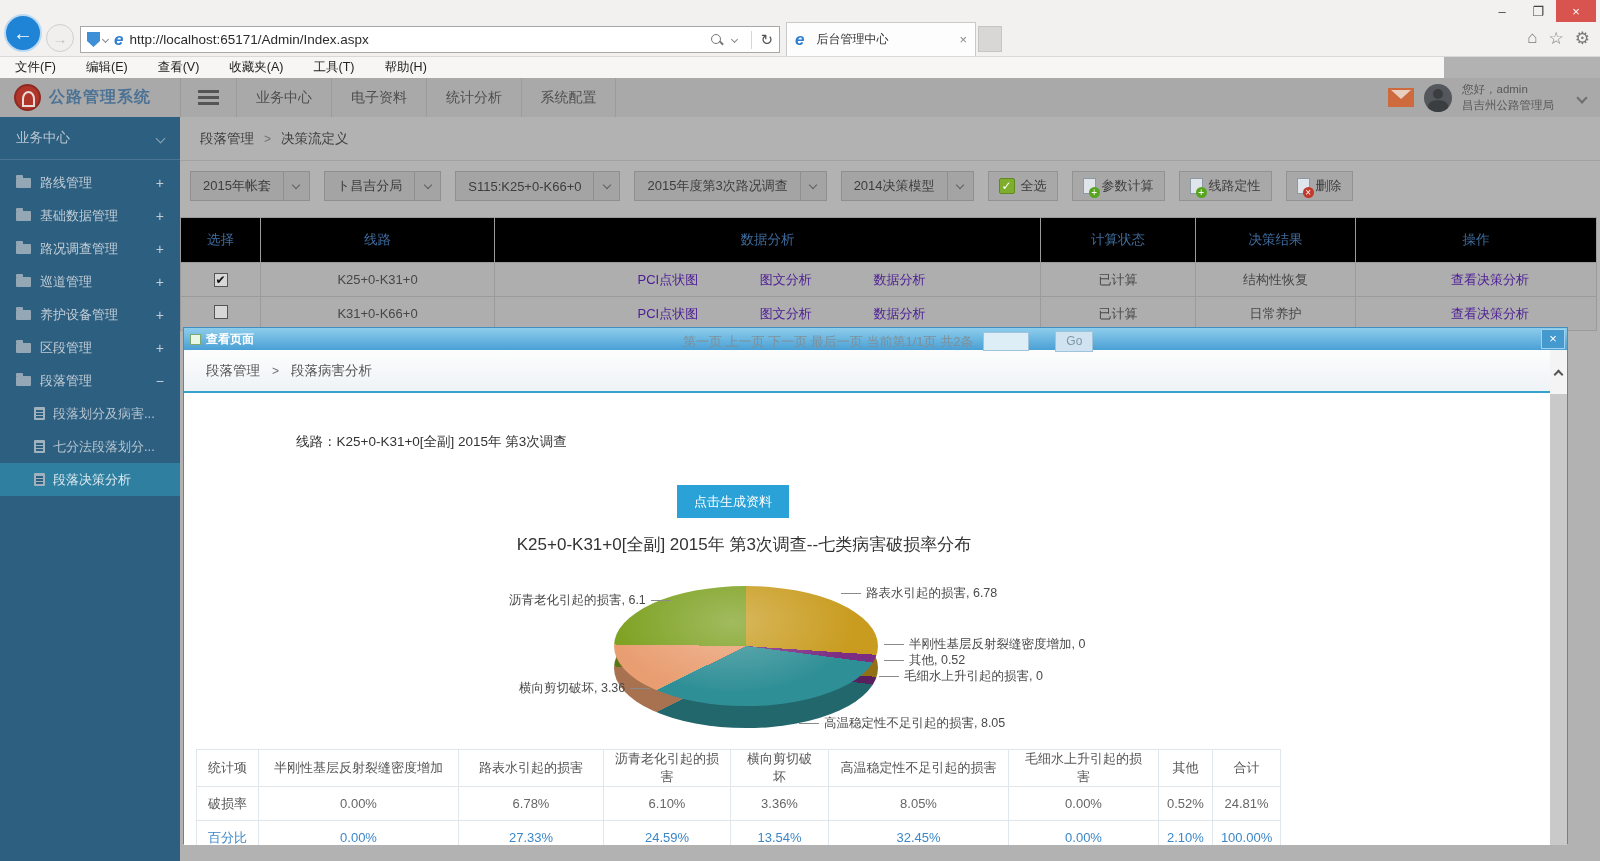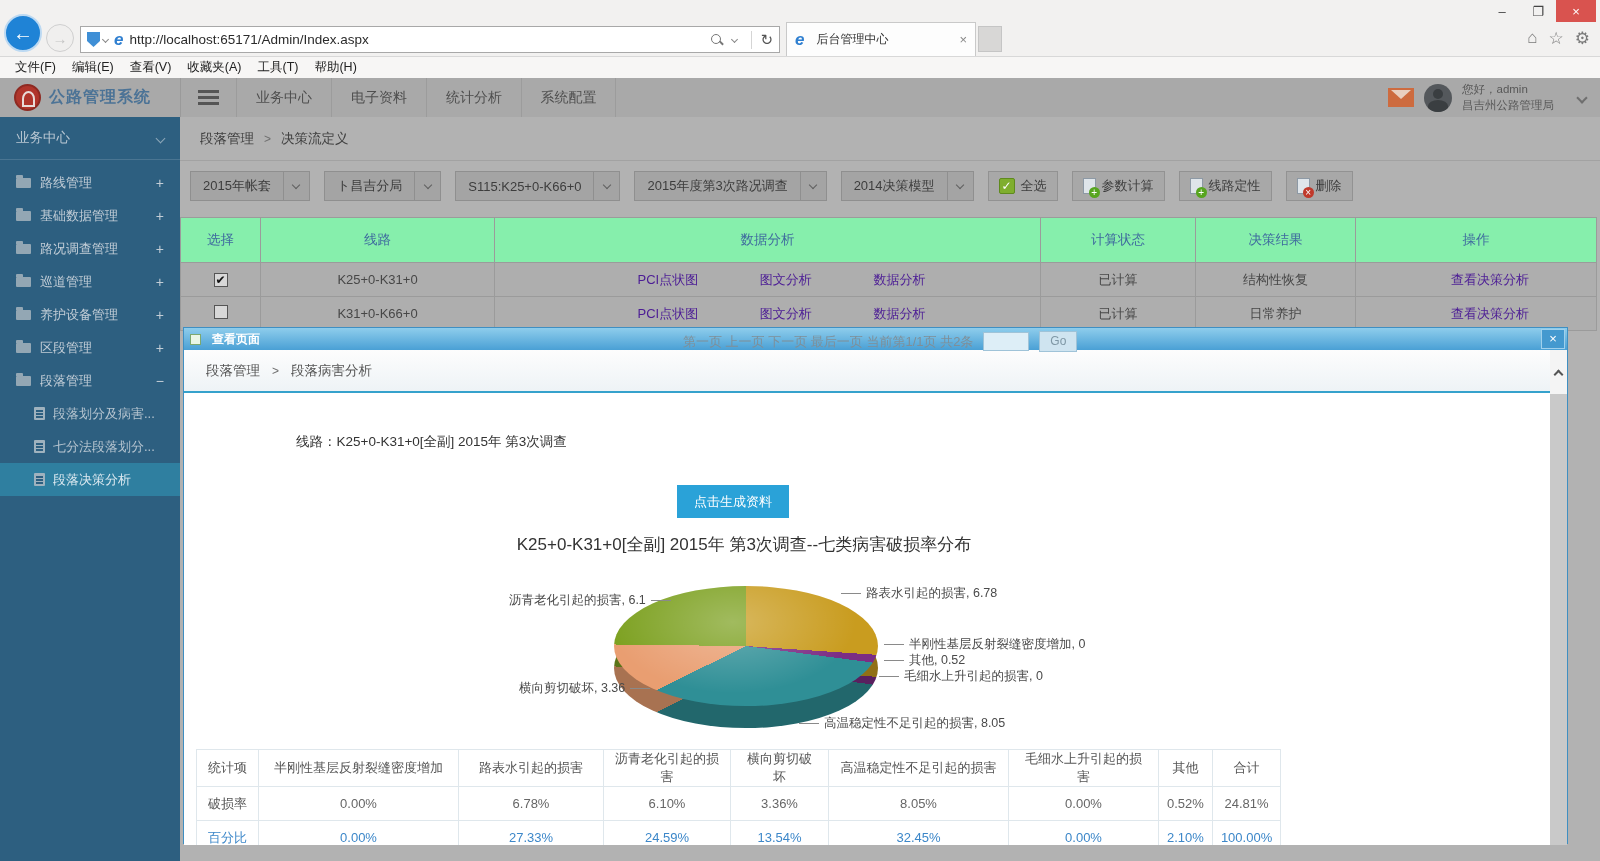--- a/index.html
+++ b/index.html
@@ -23,21 +23,21 @@
   .mag { position:relative; width:12px; height:12px; }
   .mag::before { content:""; position:absolute; left:0; top:0; width:8px; height:8px; border:1.5px solid #777; border-radius:50%; }
   .mag::after { content:""; position:absolute; left:8px; top:8px; width:5px; height:1.5px; background:#777; transform:rotate(45deg); }
   .refresh { font-size:15px; color:#555; }
   .vsep { width:1px; height:18px; background:#d5d5d5; }
   .tab { position:absolute; left:786px; top:0px; width:190px; height:34px; background:#fdfdfd; border:1px solid #c9c9c9; border-bottom:none; display:flex; align-items:center; padding:0 8px; gap:6px; }
   .tab-title { font-size:12px; color:#333; flex:1; }
   .tab-close { color:#888; font-size:13px; }
   .newtab { position:absolute; left:978px; top:4px; width:24px; height:26px; background:#d8d7d6; border:1px solid #c5c5c5; }
   .browser-icons { position:absolute; right:10px; top:6px; display:flex; gap:11px; color:#7a7a7a; font-size:17px; }
-  .menubar { position:absolute; left:0; top:57px; width:1600px; height:21px; background:#f7f6f5; display:flex; align-items:center; padding-left:8px; gap:2px; }
+  .menubar { position:absolute; left:0; top:57px; width:1444px; height:21px; background:#f7f6f5; display:flex; align-items:center; padding-left:8px; gap:16px; }
   .menubar span { font-size:12.5px; color:#222; padding:2px 7px; }
 
   
   .app-header { position:absolute; left:0; top:78px; width:1600px; height:39px; background:#a9a9a9; display:flex; }
   .logo-zone { width:180px; display:flex; align-items:center; padding-left:14px; gap:8px; }
   .logo-circle { width:27px; height:27px; border-radius:50%; background:#b0352b; border:2px solid #8e2a22; position:relative; }
   .logo-circle::after { content:""; position:absolute; left:6px; top:5px; width:9px; height:12px; border:2px solid #e8dcd8; border-radius:50% 50% 0 0; }
   .logo-text { font-size:16px; font-weight:bold; color:#4c7396; letter-spacing:1px; }
   .burger { width:56px; display:flex; align-items:center; justify-content:center; border-left:1px solid #9a9a9a; }
   .burger i { display:block; width:21px; height:3px; background:#555; box-shadow:0 6px 0 #555, 0 12px 0 #555; margin-top:-12px; }
@@ -75,33 +75,33 @@
   .dropdown .dd-label { padding:0 12px; }
   .dropdown .dd-btn { width:26px; height:100%; border-left:1px solid #8f8f8f; display:flex; align-items:center; justify-content:center; }
   .dropdown .chev { margin:0 0 3px 0; width:6px; height:6px; border-width:1.5px; border-color:#5f5f5f; }
   .tool-btn { height:30px; background:#a8a8a8; border:1px solid #929292; display:flex; align-items:center; gap:6px; padding:0 10px; font-size:13px; color:#3d3d3d; }
   .ic-check { width:16px; height:16px; background:#7fae2e; border:1px solid #5f8a1e; border-radius:2px; color:#fff; font-size:12px; line-height:14px; text-align:center; }
   .ic-doc { width:13px; height:16px; background:#dfe5ea; border:1px solid #8d99a5; position:relative; }
   .ic-doc::after { content:"+"; position:absolute; right:-5px; bottom:-5px; width:11px; height:11px; border-radius:50%; background:#57a51f; color:#fff; font-size:10px; line-height:11px; text-align:center; }
   .ic-doc.del::after { content:"×"; background:#c0392b; }
 
   .main-table { width:1417px; border-collapse:collapse; margin-top:6px; table-layout:fixed; }
-  .main-table th { background:#86efac; color:#3f6b9e; font-size:13.5px; font-weight:normal; height:45px; border:1px solid #9b9b9b; }
+  .main-table th { background:#000000; color:#3f6b9e; font-size:13.5px; font-weight:normal; height:45px; border:1px solid #9b9b9b; }
   .main-table td { background:#aeaeae; color:#474747; font-size:13px; height:34px; text-align:center; border:1px solid #9b9b9b; }
   .main-table a { color:#4c1d95; text-decoration:none; margin:0 15px;padding-left:28px; }
   .cb { display:inline-block; width:14px; height:14px; background:#d8d8d8; border:1px solid #555; font-size:12px; line-height:13px; color:#111; }
   .cb.checked::after { content:"✔"; }
 
   .pager { position:absolute; left:683px; top:331px; display:flex; align-items:center; gap:10px; z-index:40; font-size:13px; color:#7f8f98; }
   .pager-input { width:46px; height:19px; background:#ddeef7; border:1px solid #9fc3d8; }
-  .pager-go { width:38px; height:21px; background:#cfe4f0; border:1px solid #9fc3d8; color:#7f97a5; font-size:12px; text-align:center; line-height:19px; }
+  .pager-go { width:38px; height:21px; background:#cfe4f0; border:1px solid #9fc3d8; color:#7f97a5; font-size:12px; text-align:center; line-height:19px;margin-left:16px; }
 
   
   .modal { position:absolute; left:183px; top:327px; width:1385px; height:517px; z-index:20; border:1px solid #3f8fc2; }
-  .modal-head { height:22px; background:linear-gradient(#8ecdec,#4aa0d5); display:flex; align-items:center; padding:0 6px; gap:11px; }
+  .modal-head { height:22px; background:linear-gradient(#8ecdec,#4aa0d5); display:flex; align-items:center; padding:0 6px; gap:5px; }
   .modal-head-icon { width:11px; height:11px; background:#eaf6e6; border:1px solid #7ea86f; }
   .modal-title { color:#fff; font-size:12px; font-weight:bold; }
   .modal-close { position:absolute; right:2px; top:1px; width:24px; height:20px; background:#4499cf; border:1px solid #9fd0ec; color:#fff; font-size:13px; text-align:center; line-height:18px; z-index:50; }
   .modal-body { position:relative; height:495px; background:#fff; overflow:hidden; }
   .m-crumb { height:43px; background:linear-gradient(#fdfdfd,#eef3f6); border-bottom:2px solid #35a2cc; display:flex; align-items:center; padding-left:22px; gap:12px; font-size:13.5px; color:#555; }
   .m-scroll { position:absolute; right:0; top:0; width:17px; height:495px; background:#c9c9c9; }
   .m-scroll .up { height:44px; background:#f4f4f4; display:flex; align-items:center; justify-content:center; }
   .m-scroll .up i { width:7px; height:7px; border-left:2px solid #555; border-top:2px solid #555; transform:rotate(45deg); margin-top:4px; }
   .line-info { position:absolute; left:112px; top:83px; font-size:13.5px; color:#333; }
   .gen-btn { position:absolute; left:493px; top:135px; width:112px; height:33px; background:#2aa2d8; color:#fff; font-size:13px; border:none; }

